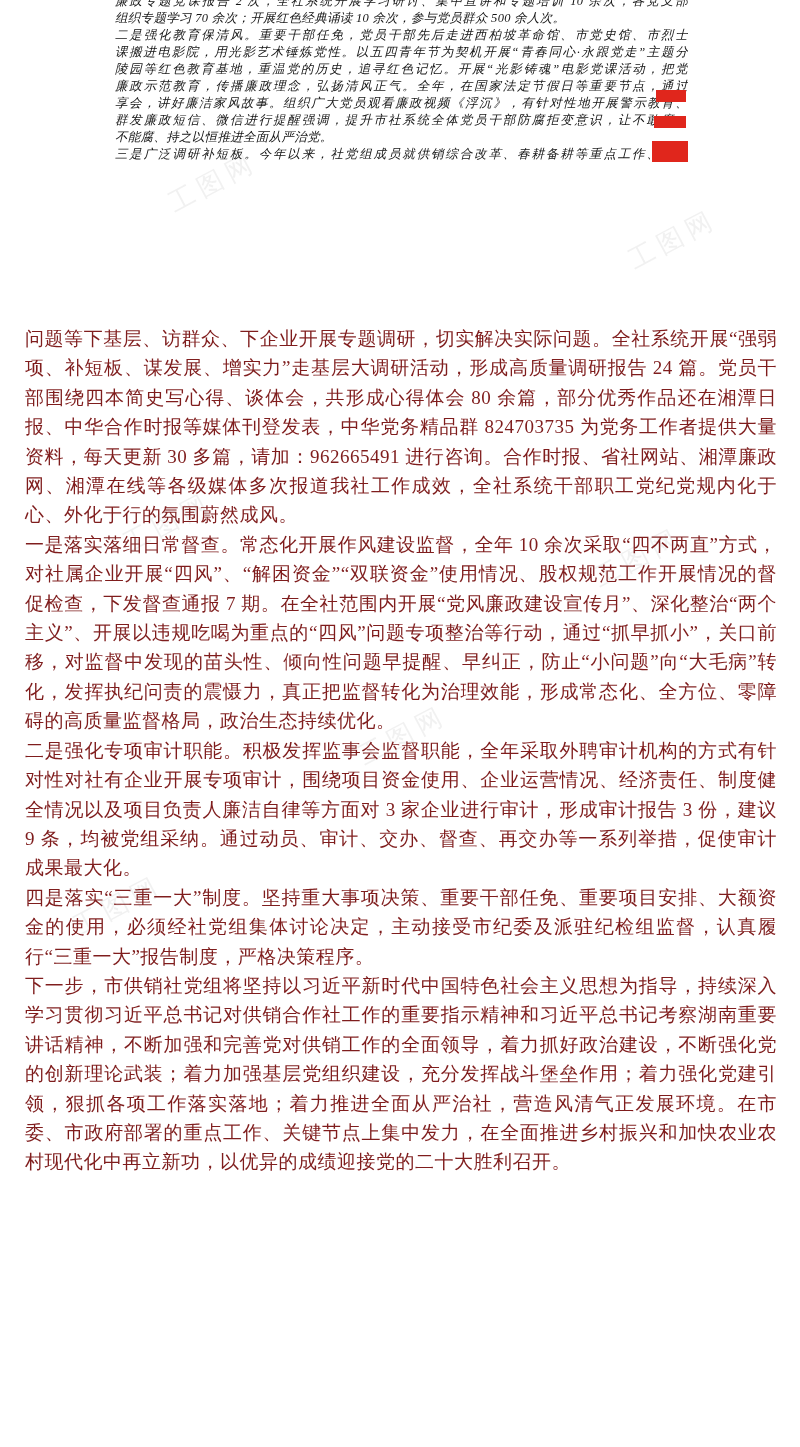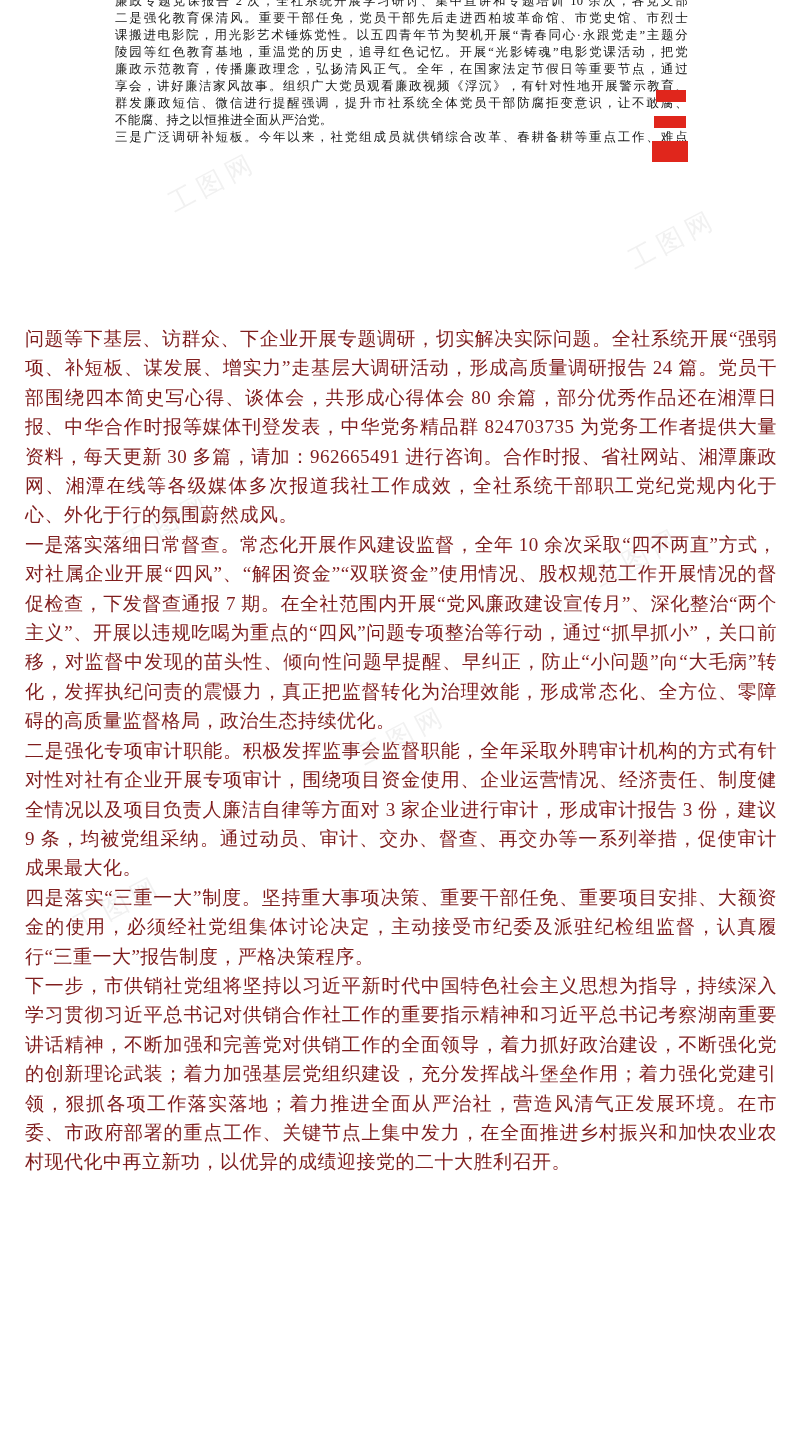--- a/index.html
+++ b/index.html
@@ -26,20 +26,21 @@
     font-family: "Liberation Sans", "DejaVu Sans", sans-serif;
   }
   
   .preview-block {
     position: absolute;
     left: 115px;
     top: 0;
     width: 573px;
     height: 168px;
     overflow: hidden;
+    font-style: italic;
   }
   .preview-text {
     margin-top: -7px;
     font-size: 12.5px;
     line-height: 17px;
     color: #151515;
     letter-spacing: 0.3px;
   }
   .preview-text p {
     text-align: justify;
@@ -81,20 +82,21 @@
     <span class="wm" style="left:625px; top:222px;">工图网</span>
     <span class="wm" style="left:120px; top:505px;">工图网</span>
     <span class="wm" style="left:590px; top:540px;">工图网</span>
     <span class="wm" style="left:355px; top:718px;">工图网</span>
     <span class="wm" style="left:70px;  top:888px;">工图网</span>
   </div>
 
   <div class="preview-block">
     <div class="preview-text">
       <p>廉政专题党课报告 2 次，全社系统开展学习研讨、集中宣讲和专题培训 10 余次，各党支部</p>
+      <p class="short">组织专题学习 70 余次；开展红色经典诵读 10 余次，参与党员群众 500 余人次。</p>
       <p>二是强化教育保清风。重要干部任免，党员干部先后走进西柏坡革命馆、市党史馆、市烈士</p>
       <p>课搬进电影院，用光影艺术锤炼党性。以五四青年节为契机开展“青春同心·永跟党走”主题分</p>
       <p>陵园等红色教育基地，重温党的历史，追寻红色记忆。开展“光影铸魂”电影党课活动，把党</p>
       <p>廉政示范教育，传播廉政理念，弘扬清风正气。全年，在国家法定节假日等重要节点，通过</p>
       <p>享会，讲好廉洁家风故事。组织广大党员观看廉政视频《浮沉》，有针对性地开展警示教育、</p>
       <p>群发廉政短信、微信进行提醒强调，提升市社系统全体党员干部防腐拒变意识，让不敢腐、</p>
       <p class="short">不能腐、持之以恒推进全面从严治党。</p>
       <p>三是广泛调研补短板。今年以来，社党组成员就供销综合改革、春耕备耕等重点工作、难点</p>
     </div>
     <div class="red-mark m1"></div>

